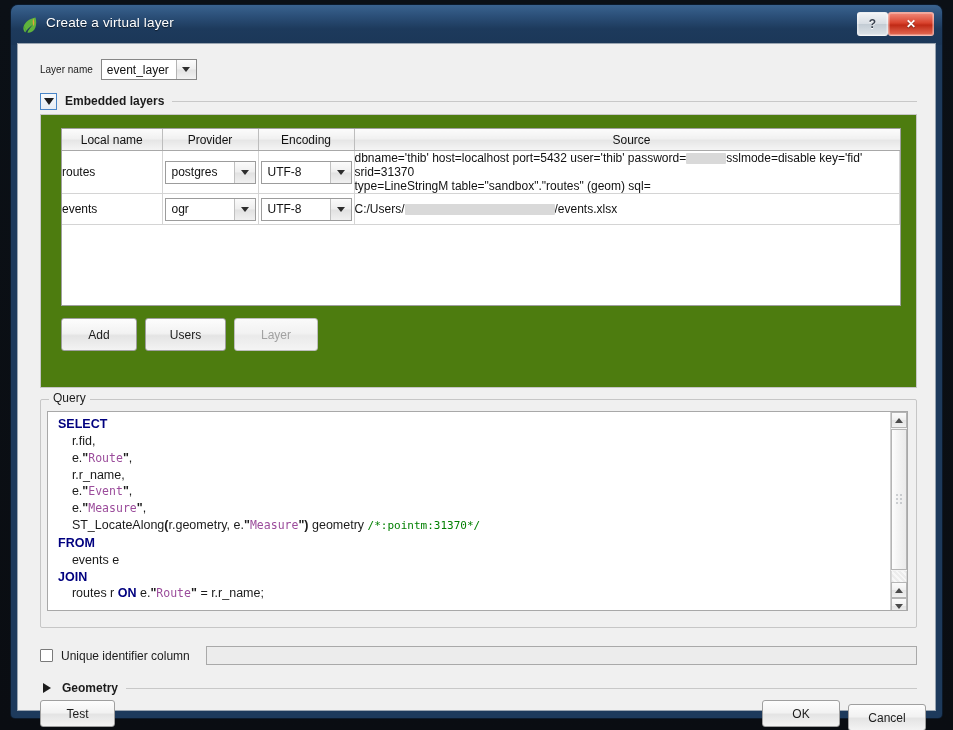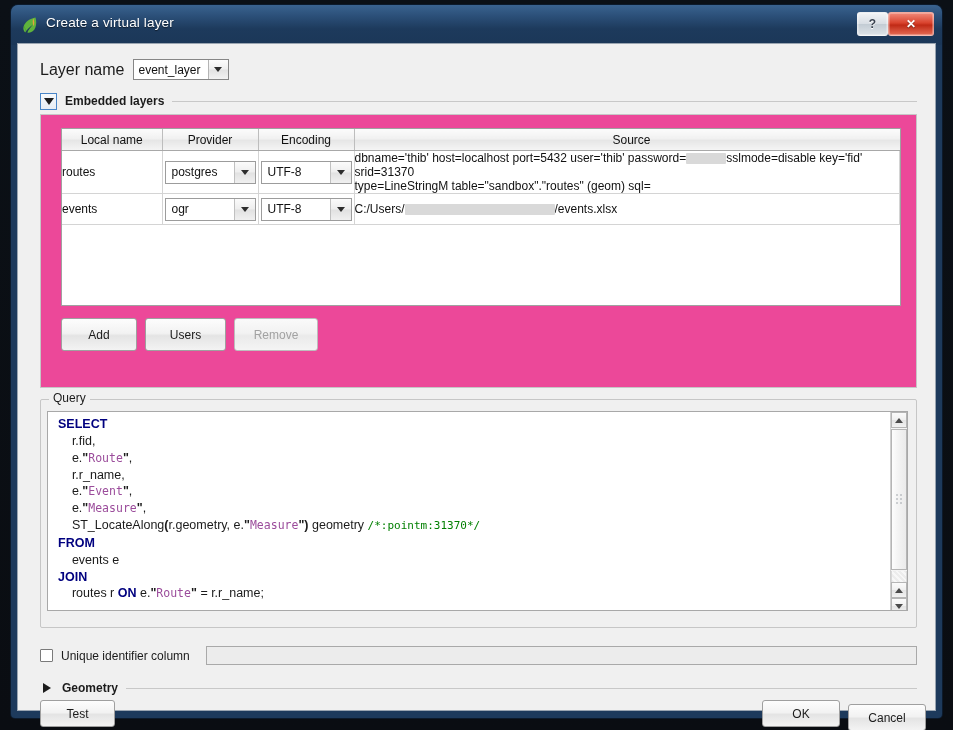--- a/index.html
+++ b/index.html
@@ -77,21 +77,21 @@
     background: #f0f0f0;
     border: 1px solid #9aa5b1;
     box-sizing: border-box;
   }
 
   
   #layername-row {
     position:absolute; left:22px; top:15px;
     display:flex; align-items:center;
   }
-  .lbl { font-size:16px; color:#1b1b1b; }
+  .lbl { font-size:10px; color:#1b1b1b; }
   #layername-label { margin-right:8px; }
   .combo {
     display:flex; align-items:stretch;
     height:21px;
     border:1px solid #868686;
     background:#fdba74;
     box-sizing:border-box;
   }
   .combo .combo-text {
     padding: 0 7px 0 5px;
@@ -141,21 +141,21 @@
   .grp-title {
     font-size:12px; font-weight:bold; color:#1b1b1b;
     margin-left:8px; margin-right:8px; white-space:nowrap;
   }
   .grp-rule { flex:1; height:1px; background:#c8c8c8; }
 
   #embedded-frame {
     position:absolute; left:0; top:22px;
     width: 877px; height: 274px;
     border:1px solid #c6c6c6;
-    background:#ec4899;
+    background:#4d7c0f;
     box-sizing:border-box;
   }
 
   
   #layers-table {
     position:absolute; left:20px; top:13px;
     width: 840px; height:178px;
     background:#ffffff;
     border:1px solid #a0a0a0;
     box-sizing:border-box;
@@ -452,21 +452,21 @@
                   <span>C:/Users/</span><span class="redact" id="redact-path"></span><span>/events.xlsx</span>
                 </td>
               </tr>
             </tbody>
           </table>
           <div id="table-filler"></div>
         </div>
 
         <div class="btn" id="btn-add">Add</div>
         <div class="btn" id="btn-import">Users</div>
-        <div class="btn disabled" id="btn-remove">Remove</div>
+        <div class="btn disabled" id="btn-remove">Layer</div>
       </div>
     </div>
 
     <div id="query-group">
       <div id="query-legend">Query</div>
       <div id="query-box"></div>
 
       <div id="sql-editor">
         <div id="sql-text"><div><span class="kw">SELECT</span></div><div><span>    r.fid,</span></div><div><span>    e.</span><span class="quot">"</span><span class="q">Route</span><span class="quot">"</span><span>,</span></div><div><span>    r.r_name,</span></div><div><span>    e.</span><span class="quot">"</span><span class="q">Event</span><span class="quot">"</span><span>,</span></div><div><span>    e.</span><span class="quot">"</span><span class="q">Measure</span><span class="quot">"</span><span>,</span></div><div><span>    ST_LocateAlong</span><span class="par">(</span><span>r.geometry, e.</span><span class="quot">"</span><span class="q">Measure</span><span class="quot">"</span><span class="par">)</span><span> geometry </span><span class="cmt">/*:pointm:31370*/</span></div><div><span class="kw">FROM</span></div><div><span>    events e</span></div><div><span class="kw">JOIN</span></div><div><span>    routes r </span><span class="kw">ON</span><span> e.</span><span class="quot">"</span><span class="q">Route</span><span class="quot">"</span><span> = r.r_name;</span></div></div>
 

